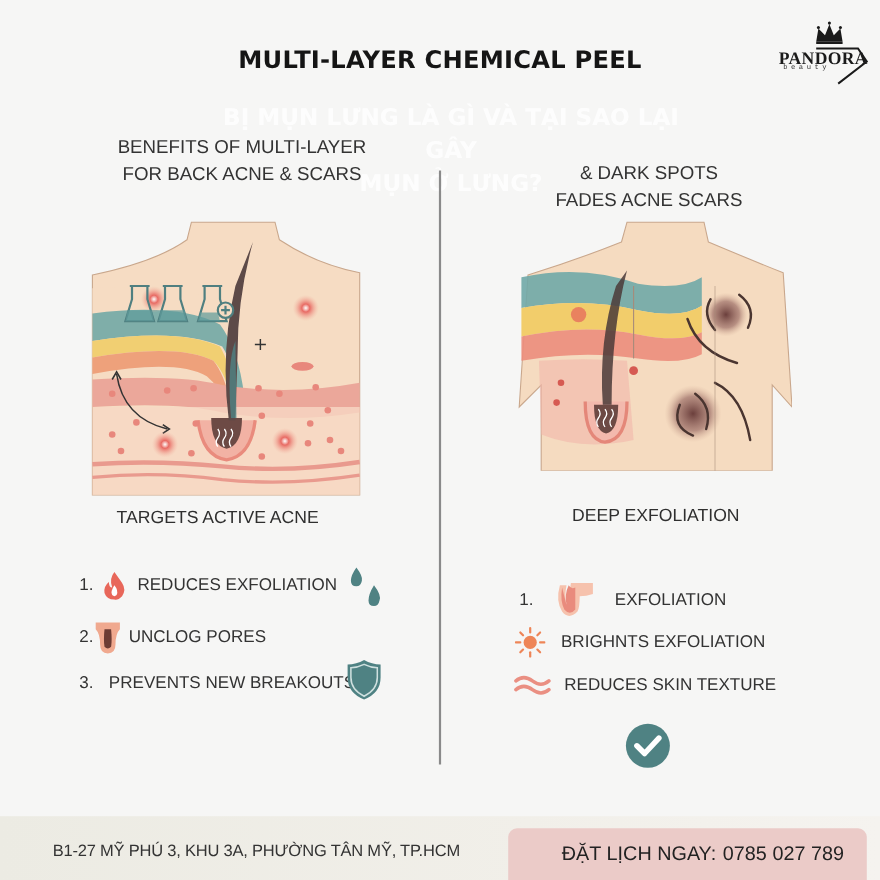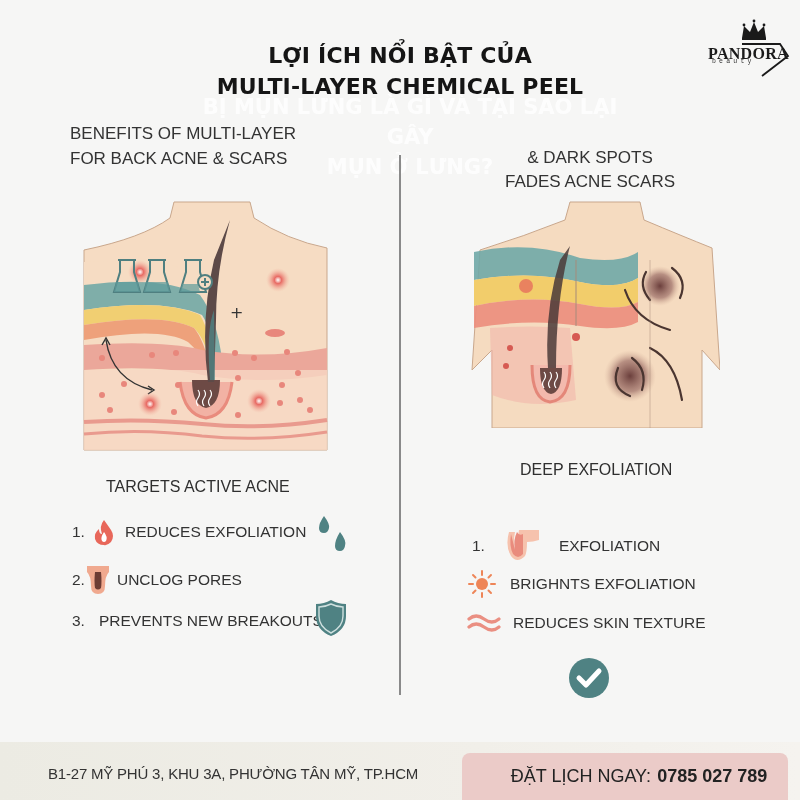--- a/index.html
+++ b/index.html
@@ -7,42 +7,41 @@
   body { position: relative; font-family: "Liberation Sans", "DejaVu Sans", sans-serif; color: #2b2b2b; }
   .abs { position: absolute; }
 
   .title { left: 0; width: 800px; top: 40px; text-align: center; font-family: "DejaVu Sans", sans-serif; font-weight: bold; font-size: 22px; line-height: 31px; color: #151515; letter-spacing: 0.2px; }
   .ghost { left: 180px; width: 460px; top: 92px; text-align: center; font-family: "DejaVu Sans", sans-serif; font-weight: bold; font-size: 21px; line-height: 30px; color: #ffffff; opacity: 0.85; }
 
   .logo { left: 702px; top: 18px; width: 90px; height: 60px; }
   .logo-text { left: 708px; top: 45px; font-family: Liberation Serif, serif; font-weight: bold; font-size: 16px; color: #1a1a1a; letter-spacing: 0.3px; }
   .logo-sub { left: 712px; top: 58px; font-family: "Liberation Mono", monospace; font-size: 6.5px; color: #333; letter-spacing: 3.2px; }
 
-  .lhead { left: 70px; width: 300px; top: 122px; text-align: left; font-size: 17px; line-height: 24.5px; color: #333; }
+  .lhead { left: 70px; width: 300px; top: 122px; text-align: center; font-size: 17px; line-height: 24.5px; color: #333; }
   .rhead { left: 460px; width: 260px; top: 146px; text-align: center; font-size: 17px; line-height: 24px; color: #333; }
 
   .divider { left: 399px; top: 155px; width: 2px; height: 540px; background: #8a8a8a; }
 
   .illus-left { left: 82px; top: 200px; width: 300px; height: 258px; }
   .illus-right { left: 470px; top: 200px; width: 250px; height: 228px; }
 
   .sect { font-size: 16px; color: #2f2f2f; }
   .row { display: flex; align-items: center; font-size: 15.5px; color: #333; }
   .num { font-size: 15.5px; color: #333; }
 
   .footer-bar { left: 0; top: 742px; width: 800px; height: 58px; background: linear-gradient(90deg, #ecebe3 0%, #f1efe9 60%, #f5f3ef 100%); }
   .address { left: 48px; top: 765px; font-size: 15px; color: #333; letter-spacing: -0.2px; }
   .cta { left: 462px; top: 753px; width: 326px; height: 47px; background: #ebcbc8; border-radius: 8px 8px 0 0; display: flex; align-items: center; justify-content: center; font-size: 18px; color: #222; padding-left: 28px; }
-  .cta b { font-weight: bold; margin-left: 6px; text-align: right; }
+  .cta b { font-weight: normal; margin-left: 6px; text-align: right; }
 </style>
 </head>
 <body>
 
 <div class="abs title">
-  <div>LỢI ÍCH NỔI BẬT CỦA</div>
   <div>MULTI-LAYER CHEMICAL PEEL</div>
 </div>
 <div class="abs ghost">
   <div>BỊ MỤN LƯNG LÀ GÌ VÀ TẠI SAO LẠI GÂY</div>
   <div>MỤN Ở LƯNG?</div>
 </div>
 
 <svg class="abs logo" viewBox="0 0 90 60">
   <g>
     <path d="M40 20 L42 8 L48 14 L52 4 L56 14 L62 8 L64 20 Z" fill="#1a1a1a"></path>
@@ -172,21 +171,21 @@
       <path d="M202 68 Q218 80 210 98"></path>
     <path d="M155 90 Q165 120 200 130"></path>
       <path d="M180 148 Q205 160 212 200"></path>
     <path d="M148 168 Q140 188 160 196"></path>
       <path d="M162 158 Q178 170 172 190"></path>
   </g>
   <path d="M106 60 L106 126" stroke="#a68b7a" stroke-width="1"></path>
   <path d="M180 60 L180 230" stroke="#a68b7a" stroke-width="0.8" opacity="0.6"></path>
 </svg>
 
-<div class="abs sect" style="left:106px; top:478px;">TARGETS ACTIVE ACNE</div>
+<div class="abs sect" style="left:106px; top:462px;">TARGETS ACTIVE ACNE</div>
 
 <div class="abs row" style="left:72px; top:518px;">
   <span class="num">1.</span>
   <svg width="26" height="28" viewBox="0 0 26 28" style="margin:0 8px 0 6px;">
     <path d="M13 2 Q18 9 20 12 Q24 18 20 24 Q16 28 13 27 Q6 27 4 21 Q3 15 8 11 Q8 16 11 16 Q8 8 13 2 Z" fill="#e8675a"></path>
     <path d="M13 14 Q17 19 15 23 Q13 25 11 23 Q9 20 13 14 Z" fill="#fff"></path>
   </svg>
   <span>REDUCES EXFOLIATION</span>
 </div>
 <svg class="abs" style="left:316px; top:514px;" width="34" height="40" viewBox="0 0 34 40">

